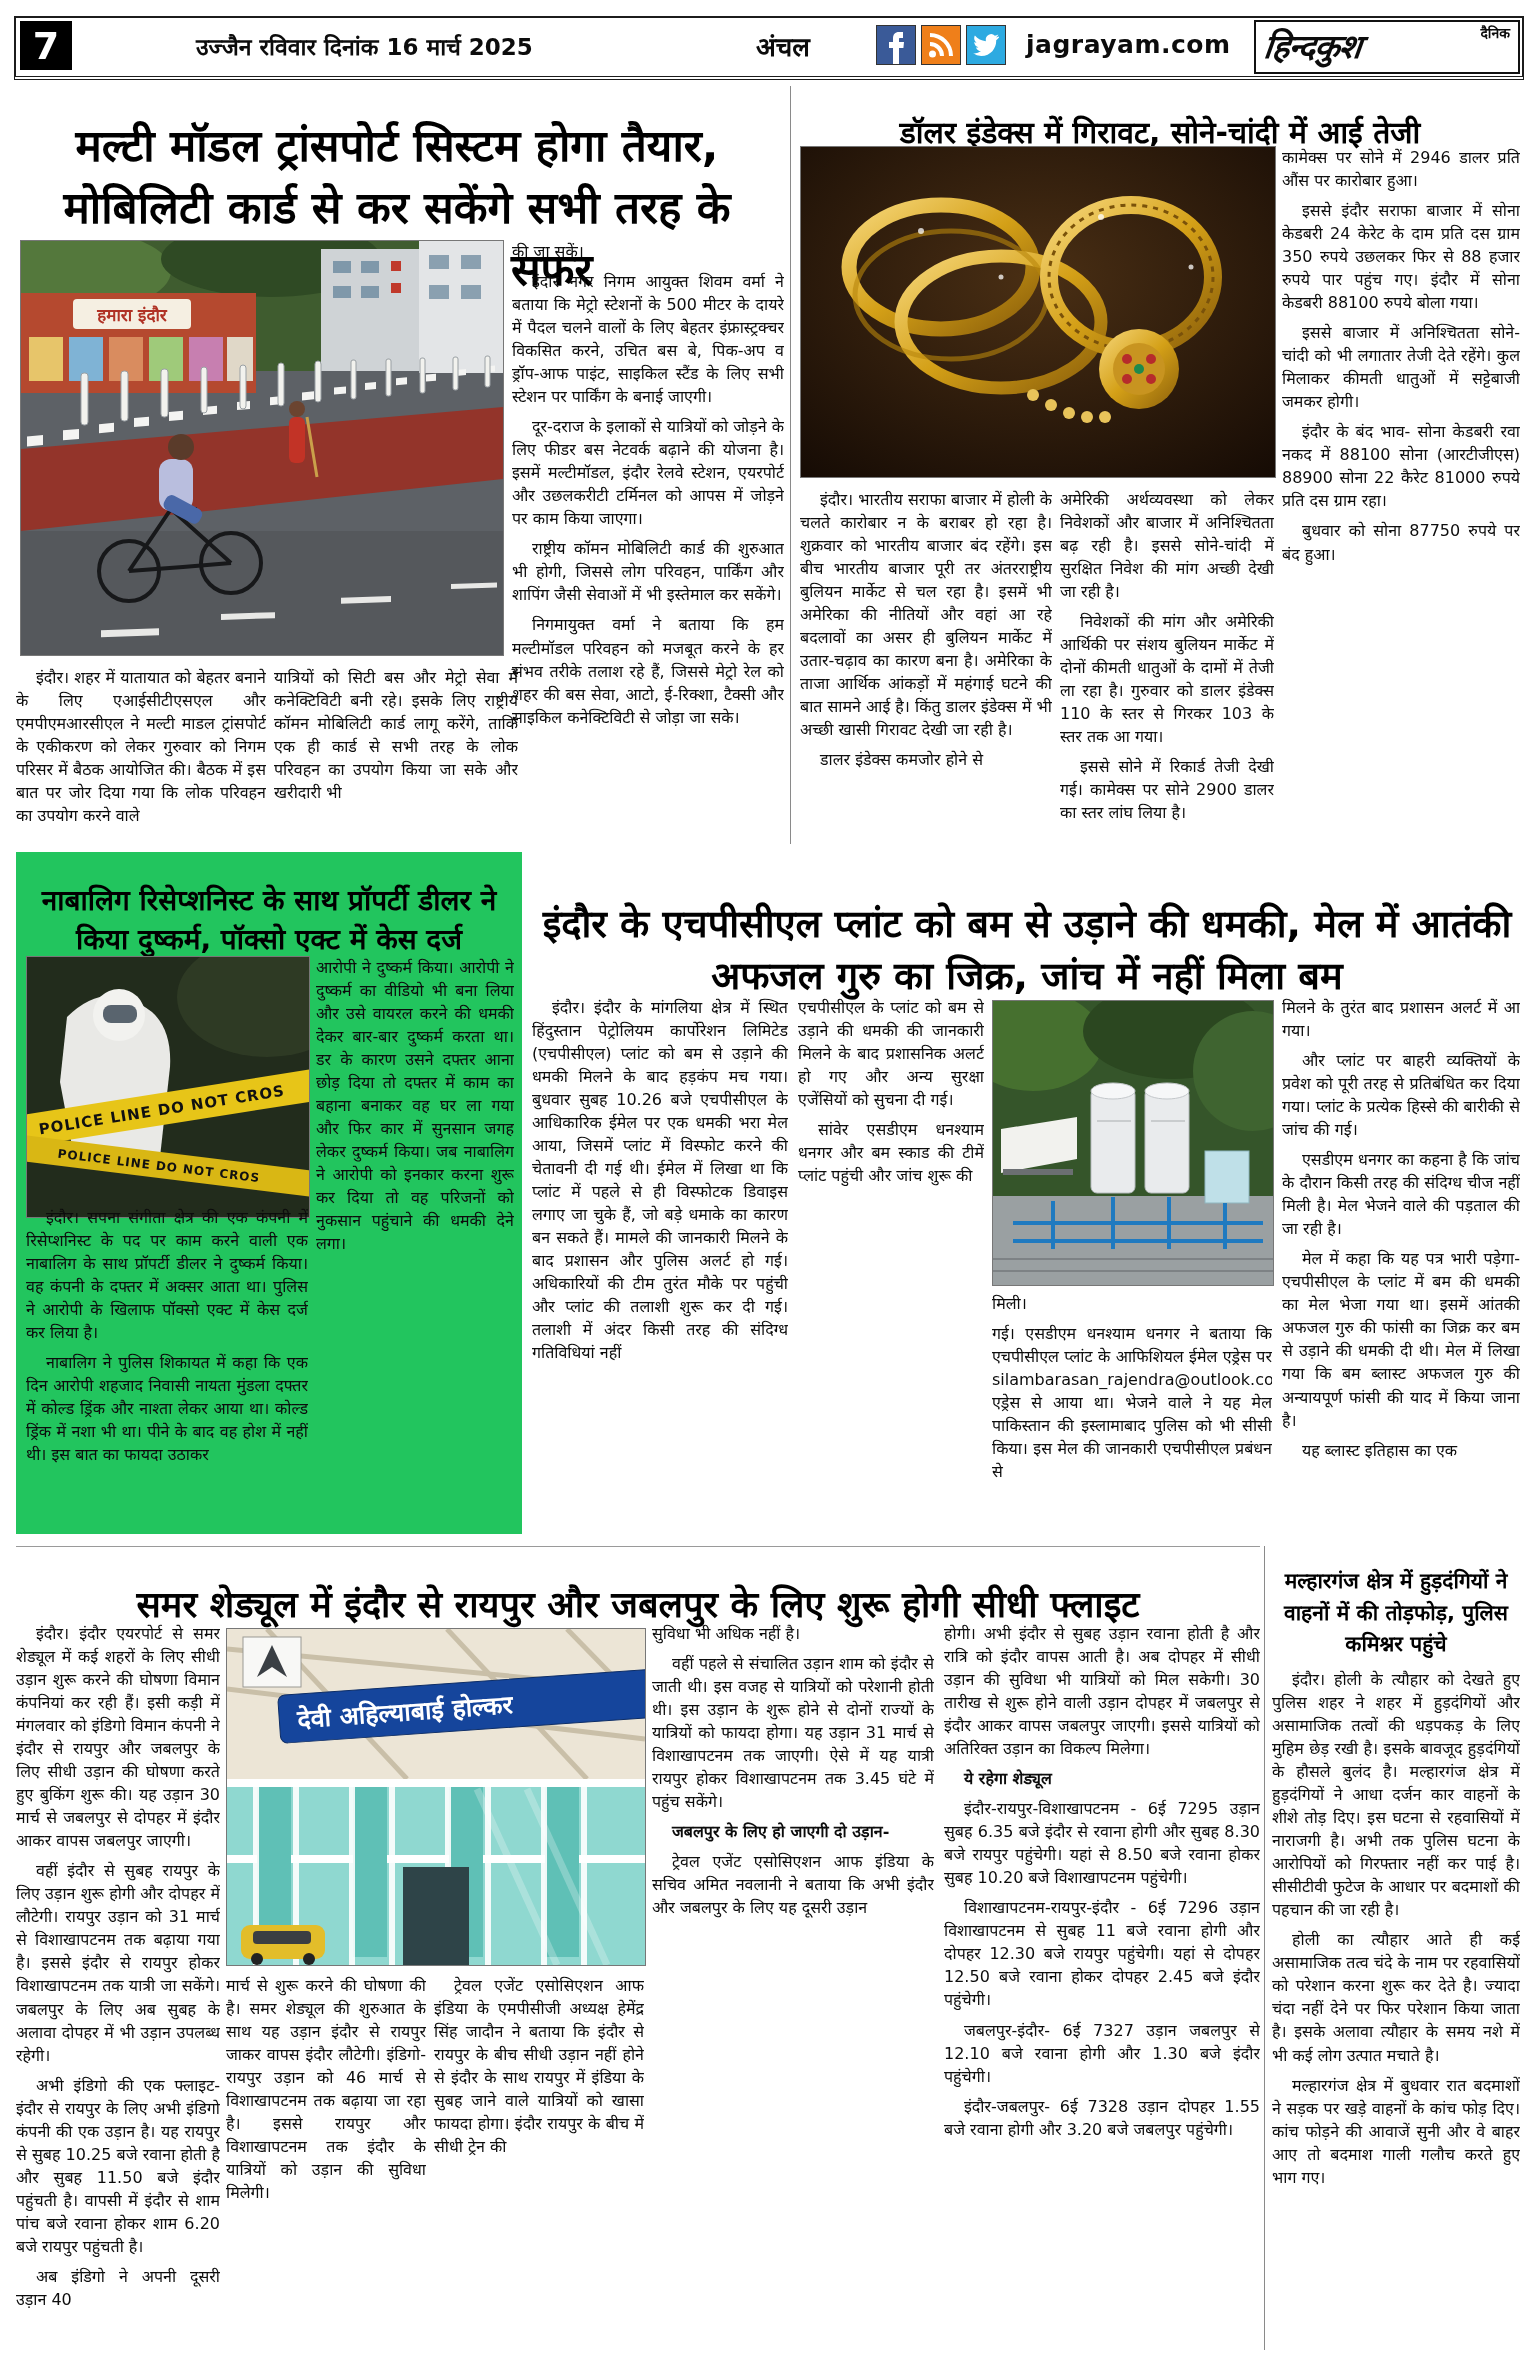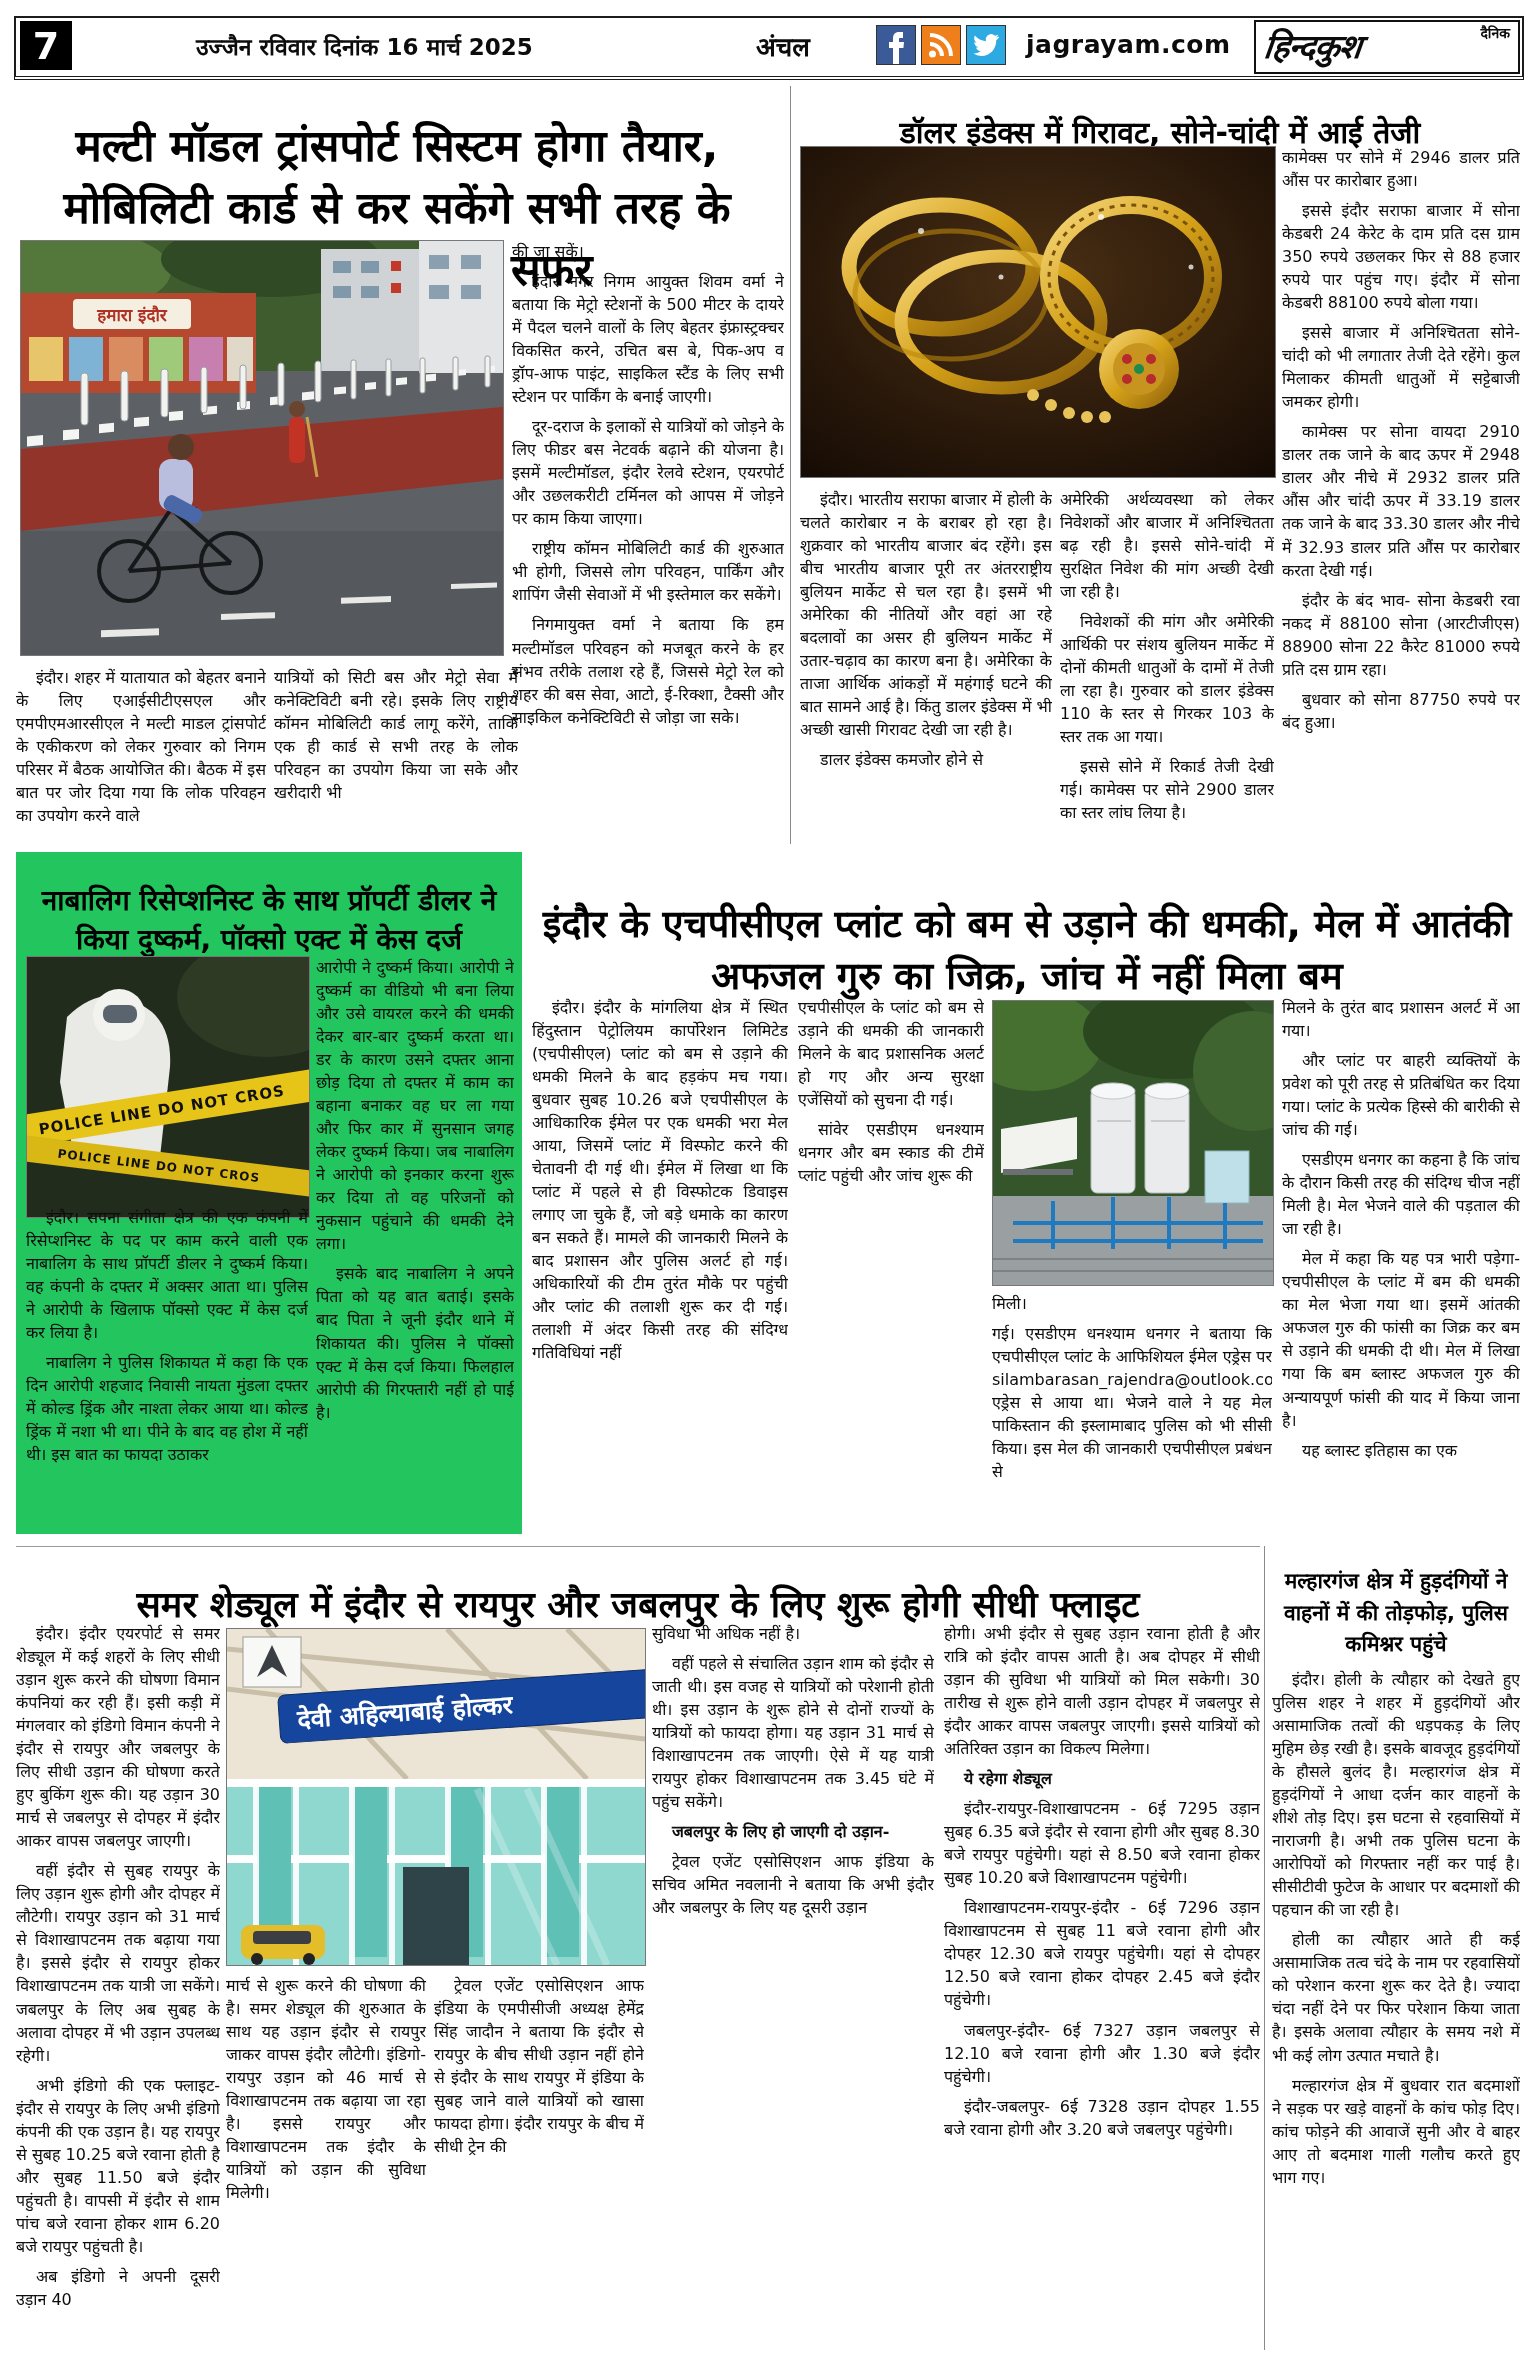--- a/index.html
+++ b/index.html
@@ -220,21 +220,20 @@
     </div>
     <div class="abs col" style="left:1060px;top:488px;width:214px;height:356px;">
       <p class="nofirst">अमेरिकी अर्थव्यवस्था को लेकर निवेशकों और बाजार में अनिश्चितता बढ़ रही है। इससे सोने-चांदी में सुरक्षित निवेश की मांग अच्छी देखी जा रही है।</p>
       <p>निवेशकों की मांग और अमेरिकी आर्थिकी पर संशय बुलियन मार्केट में दोनों कीमती धातुओं के दामों में तेजी ला रहा है। गुरुवार को डालर इंडेक्स 110 के स्तर से गिरकर 103 के स्तर तक आ गया।</p>
       <p>इससे सोने में रिकार्ड तेजी देखी गई। कामेक्स पर सोने 2900 डालर का स्तर लांघ लिया है।</p>
     </div>
     <div class="abs col" style="left:1282px;top:146px;width:238px;height:700px;">
       <p class="nofirst">कामेक्स पर सोने में 2946 डालर प्रति औंस पर कारोबार हुआ।</p>
       <p>इससे इंदौर सराफा बाजार में सोना केडबरी 24 केरेट के दाम प्रति दस ग्राम 350 रुपये उछलकर फिर से 88 हजार रुपये पार पहुंच गए। इंदौर में सोना केडबरी 88100 रुपये बोला गया।</p>
       <p>इससे बाजार में अनिश्चितता सोने-चांदी को भी लगातार तेजी देते रहेंगे। कुल मिलाकर कीमती धातुओं में सट्टेबाजी जमकर होगी।</p>
-      <p>कामेक्स पर सोना वायदा 2910 डालर तक जाने के बाद ऊपर में 2948 डालर और नीचे में 2932 डालर प्रति औंस और चांदी ऊपर में 33.19 डालर तक जाने के बाद 33.30 डालर और नीचे में 32.93 डालर प्रति औंस पर कारोबार करता देखी गई।</p>
       <p>इंदौर के बंद भाव- सोना केडबरी रवा नकद में 88100 सोना (आरटीजीएस) 88900 सोना 22 कैरेट 81000 रुपये प्रति दस ग्राम रहा।</p>
       <p>बुधवार को सोना 87750 रुपये पर बंद हुआ।</p>
     </div>
   </section>
 
   <section class="abs bluebox" style="left:16px;top:852px;width:506px;height:682px;">
     <h1 class="abs hl" style="left:6px;top:10px;width:494px;font-size:28px;">नाबालिग रिसेप्शनिस्ट के साथ प्रॉपर्टी डीलर ने किया दुष्कर्म, पॉक्सो एक्ट में केस दर्ज</h1>
     <div class="abs photo" style="left:10px;top:104px;width:282px;height:260px;">
       <svg width="282" height="260" viewBox="0 0 282 260">
         <rect width="282" height="260" fill="#222c1c"></rect>
@@ -252,21 +251,20 @@
           <text x="30" y="214" font-size="12" font-weight="bold" fill="#111" font-family="DejaVu Sans" letter-spacing="1">POLICE LINE DO NOT CROS</text>
         </g>
       </svg>
     </div>
     <div class="abs col" style="left:10px;top:354px;width:282px;height:300px;">
       <p>इंदौर। सपना संगीता क्षेत्र की एक कंपनी में रिसेप्शनिस्ट के पद पर काम करने वाली एक नाबालिग के साथ प्रॉपर्टी डीलर ने दुष्कर्म किया। वह कंपनी के दफ्तर में अक्सर आता था। पुलिस ने आरोपी के खिलाफ पॉक्सो एक्ट में केस दर्ज कर लिया है।</p>
       <p>नाबालिग ने पुलिस शिकायत में कहा कि एक दिन आरोपी शहजाद निवासी नायता मुंडला दफ्तर में कोल्ड ड्रिंक और नाश्ता लेकर आया था। कोल्ड ड्रिंक में नशा भी था। पीने के बाद वह होश में नहीं थी। इस बात का फायदा उठाकर</p>
     </div>
     <div class="abs col" style="left:300px;top:104px;width:198px;height:570px;">
       <p class="nofirst">आरोपी ने दुष्कर्म किया। आरोपी ने दुष्कर्म का वीडियो भी बना लिया और उसे वायरल करने की धमकी देकर बार-बार दुष्कर्म करता था। डर के कारण उसने दफ्तर आना छोड़ दिया तो दफ्तर में काम का बहाना बनाकर वह घर ला गया और फिर कार में सुनसान जगह लेकर दुष्कर्म किया। जब नाबालिग ने आरोपी को इनकार करना शुरू कर दिया तो वह परिजनों को नुकसान पहुंचाने की धमकी देने लगा।</p>
-      <p>इसके बाद नाबालिग ने अपने पिता को यह बात बताई। इसके बाद पिता ने जूनी इंदौर थाने में शिकायत की। पुलिस ने पॉक्सो एक्ट में केस दर्ज किया। फिलहाल आरोपी की गिरफ्तारी नहीं हो पाई है।</p>
     </div>
   </section>
 
   <section>
     <h1 class="abs hl" style="left:532px;top:874px;width:990px;font-size:38px;line-height:1.35;">इंदौर के एचपीसीएल प्लांट को बम से उड़ाने की धमकी, मेल में आतंकी अफजल गुरु का जिक्र, जांच में नहीं मिला बम</h1>
     <div class="abs col" style="left:532px;top:996px;width:256px;height:534px;">
       <p>इंदौर। इंदौर के मांगलिया क्षेत्र में स्थित हिंदुस्तान पेट्रोलियम कार्पोरेशन लिमिटेड (एचपीसीएल) प्लांट को बम से उड़ाने की धमकी मिलने के बाद हड़कंप मच गया। बुधवार सुबह 10.26 बजे एचपीसीएल के आधिकारिक ईमेल पर एक धमकी भरा मेल आया, जिसमें प्लांट में विस्फोट करने की चेतावनी दी गई थी। ईमेल में लिखा था कि प्लांट में पहले से ही विस्फोटक डिवाइस लगाए जा चुके हैं, जो बड़े धमाके का कारण बन सकते हैं। मामले की जानकारी मिलने के बाद प्रशासन और पुलिस अलर्ट हो गई। अधिकारियों की टीम तुरंत मौके पर पहुंची और प्लांट की तलाशी शुरू कर दी गई। तलाशी में अंदर किसी तरह की संदिग्ध गतिविधियां नहीं</p>
     </div>
     <div class="abs col" style="left:798px;top:996px;width:186px;height:534px;">
       <p class="nofirst">एचपीसीएल के प्लांट को बम से उड़ाने की धमकी की जानकारी मिलने के बाद प्रशासनिक अलर्ट हो गए और अन्य सुरक्षा एजेंसियों को सुचना दी गई।</p>

